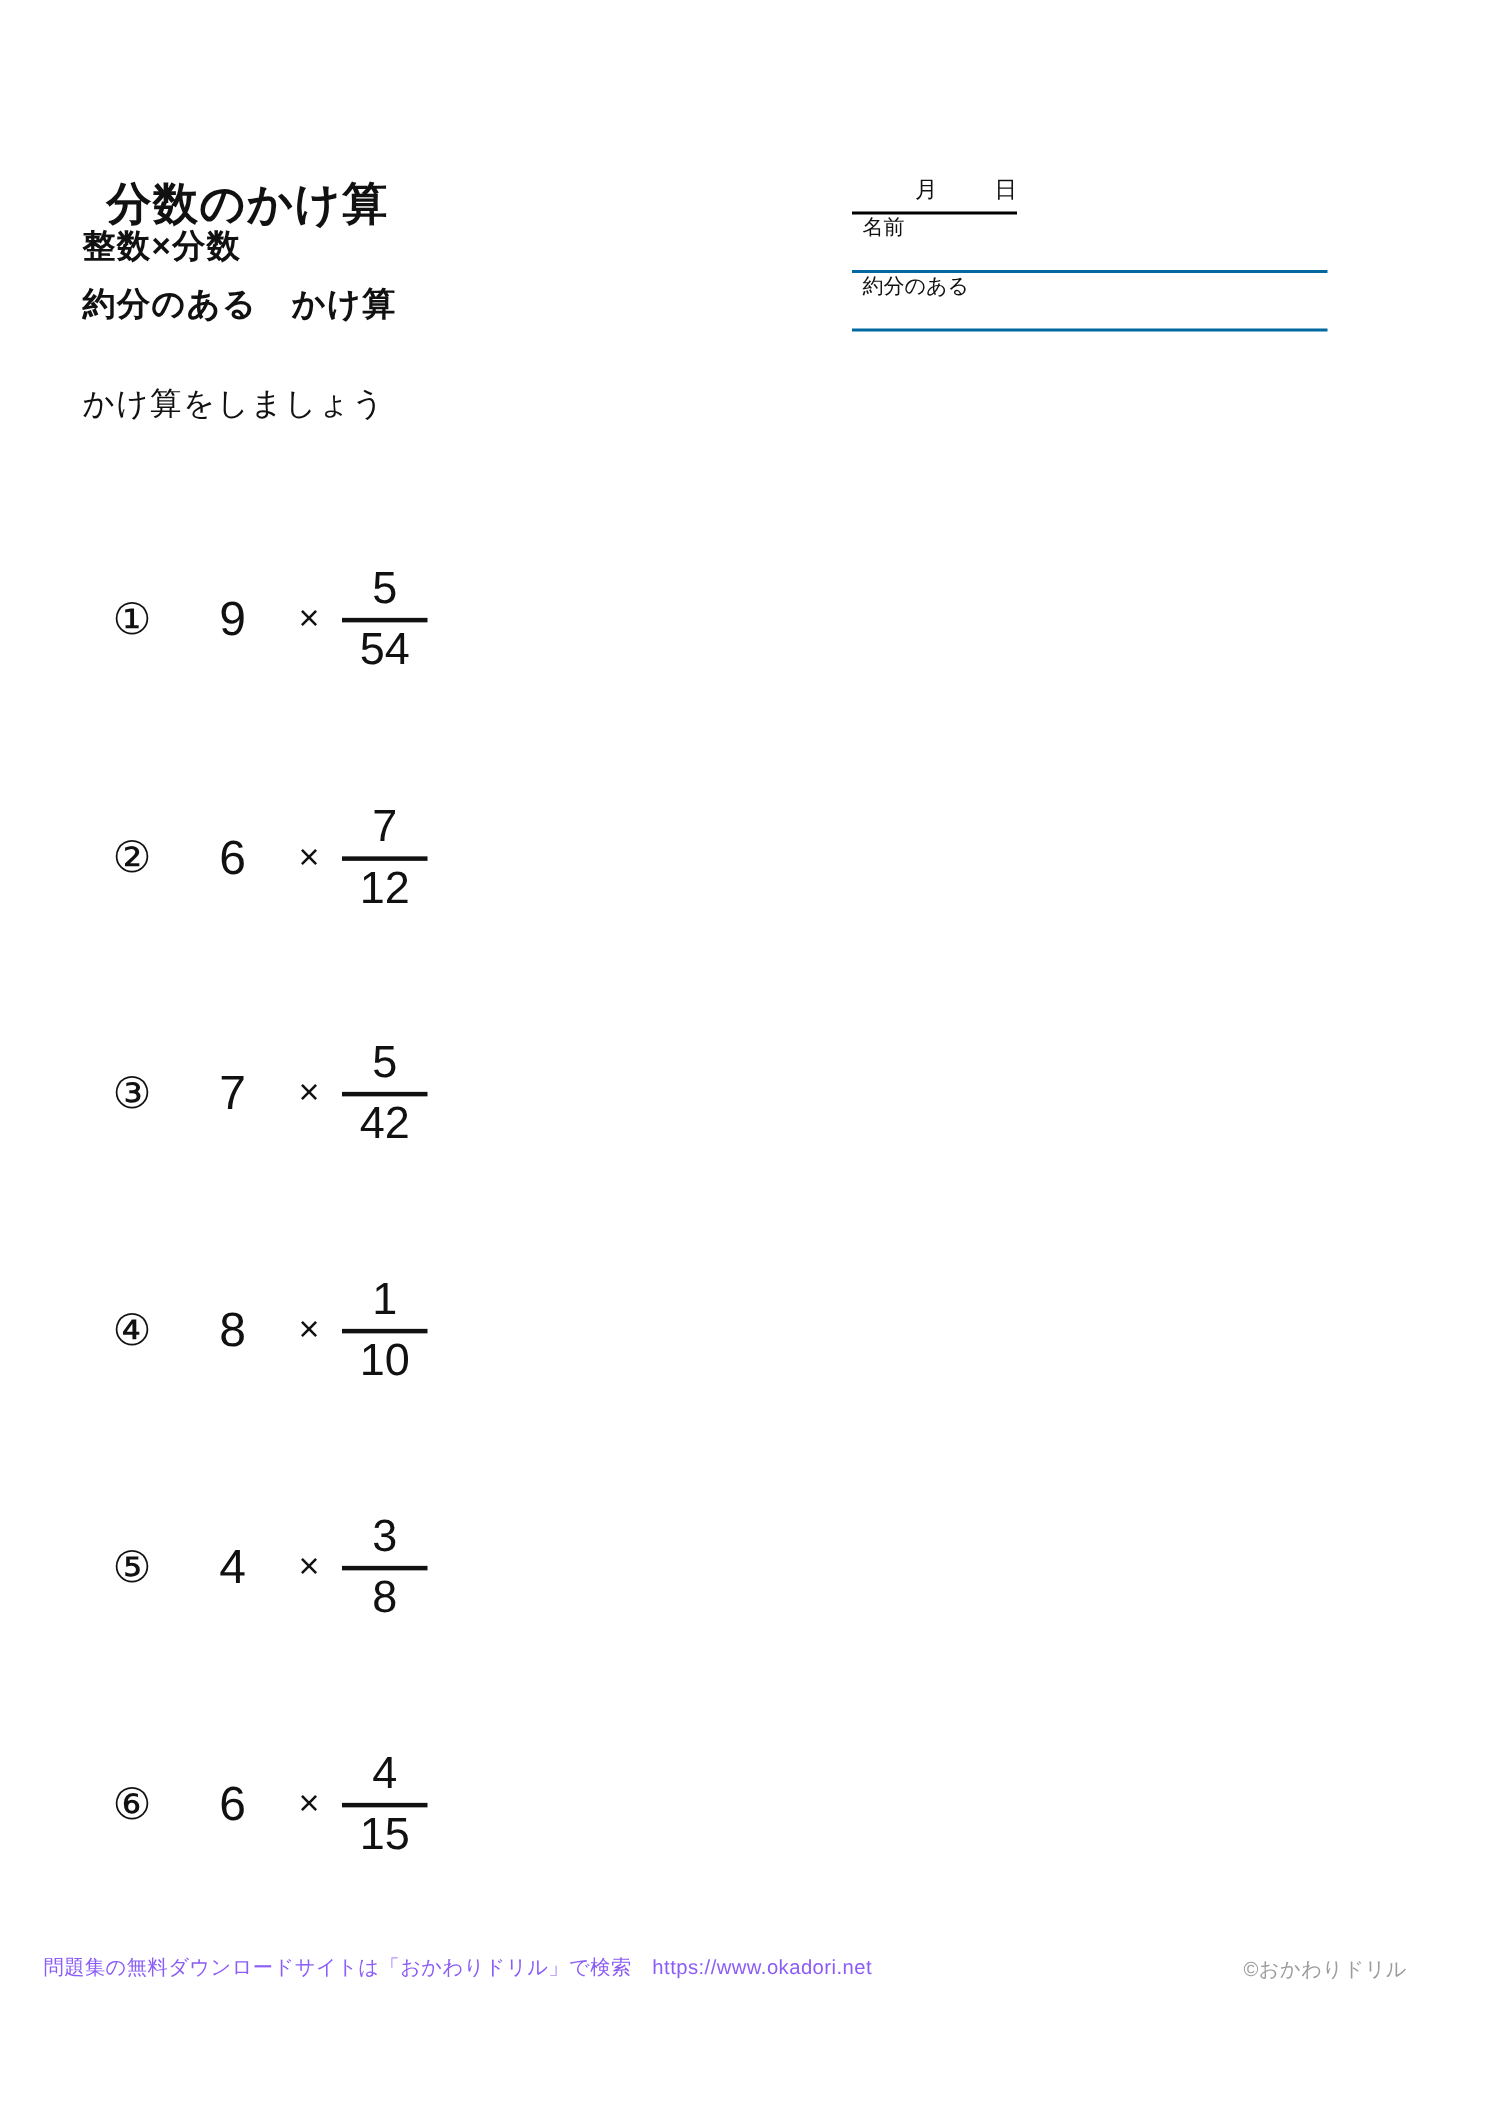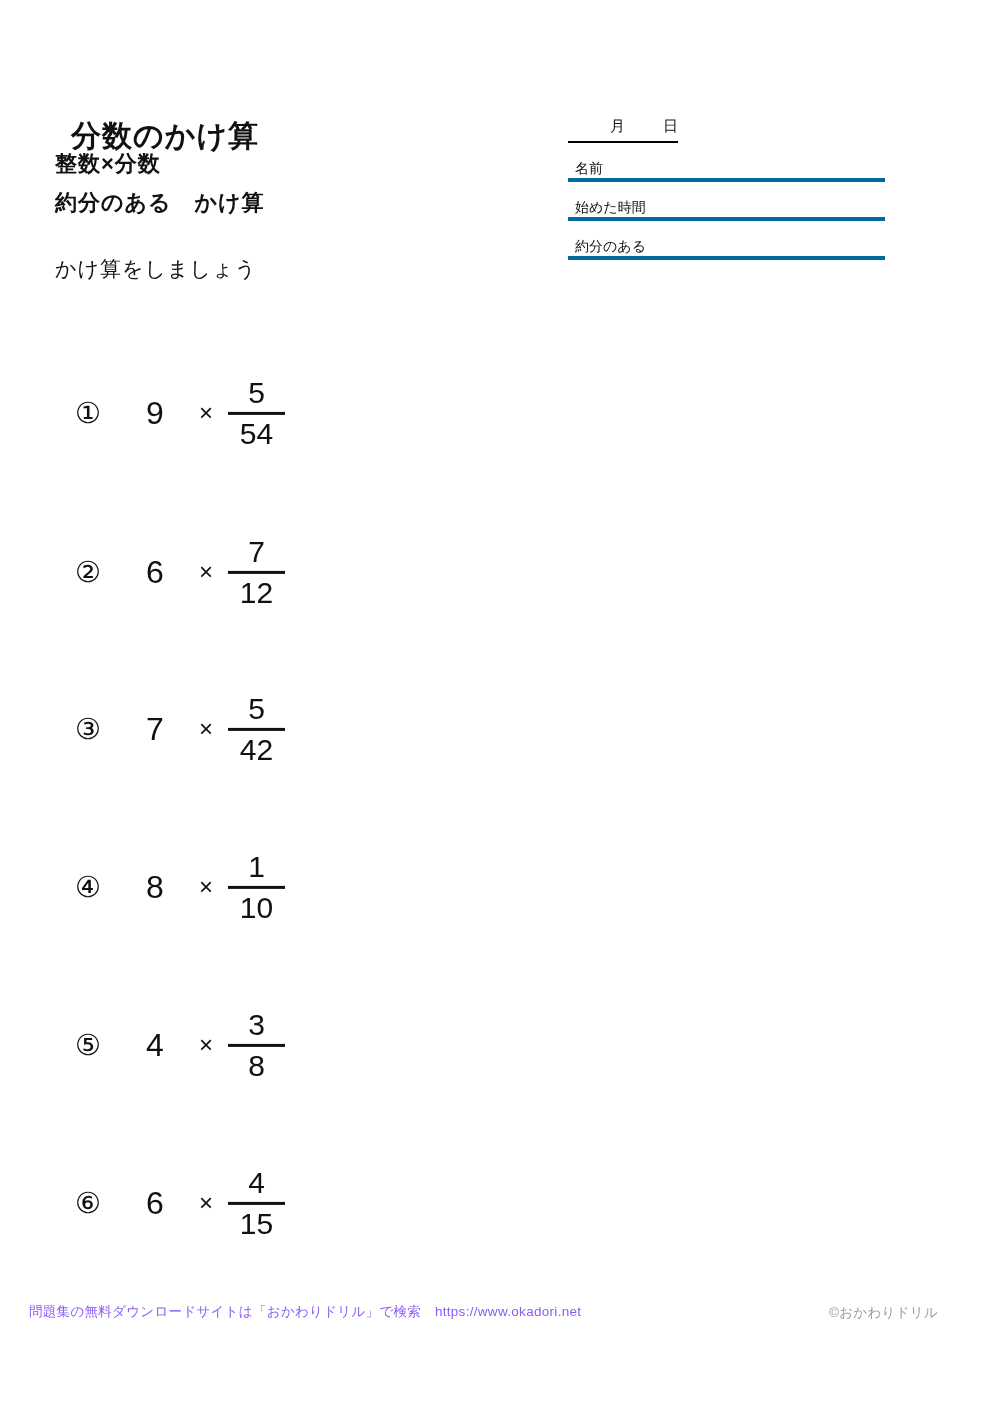--- a/index.html
+++ b/index.html
@@ -37,22 +37,22 @@
     box-sizing: border-box;
     width: 110px; height: 32px;
     border-bottom: 2px solid #000;
     display: flex; align-items: center;
     padding-left: 42px; gap: 38px;
     font-size: 15px;
   }
   .form-row {
     box-sizing: border-box;
     height: 39px;
-    border-bottom: 4px solid #0369a1;
-    display: flex; align-items: flex-end;
+    border-bottom: 2px solid #0369a1;
+    display: flex; align-items: flex-start;
     padding-left: 7px;
     font-size: 14px;
   }
 
   
   .problem {
     position: absolute; left: 0; width: 420px; height: 90px;
   }
   .problem > * { position: absolute; top: 50%; transform: translateY(-50%); }
   .q-circ {
@@ -97,23 +97,20 @@
   <div class="subtitle2">約分のある　かけ算</div>
   <div class="instruction">かけ算をしましょう</div>
 
   <section class="info-form">
     <div class="date-row">
       <span>月</span>
       <span>日</span>
     </div>
     <div class="form-row">
       <span>名前</span>
-    </div>
-    <div class="form-row">
-      <span>始めた時間</span>
     </div>
     <div class="form-row">
       <span>約分のある</span>
     </div>
   </section>
 
   <main>
 
     <div class="problem" style="top:368px">
       <span class="q-circ">①</span>

